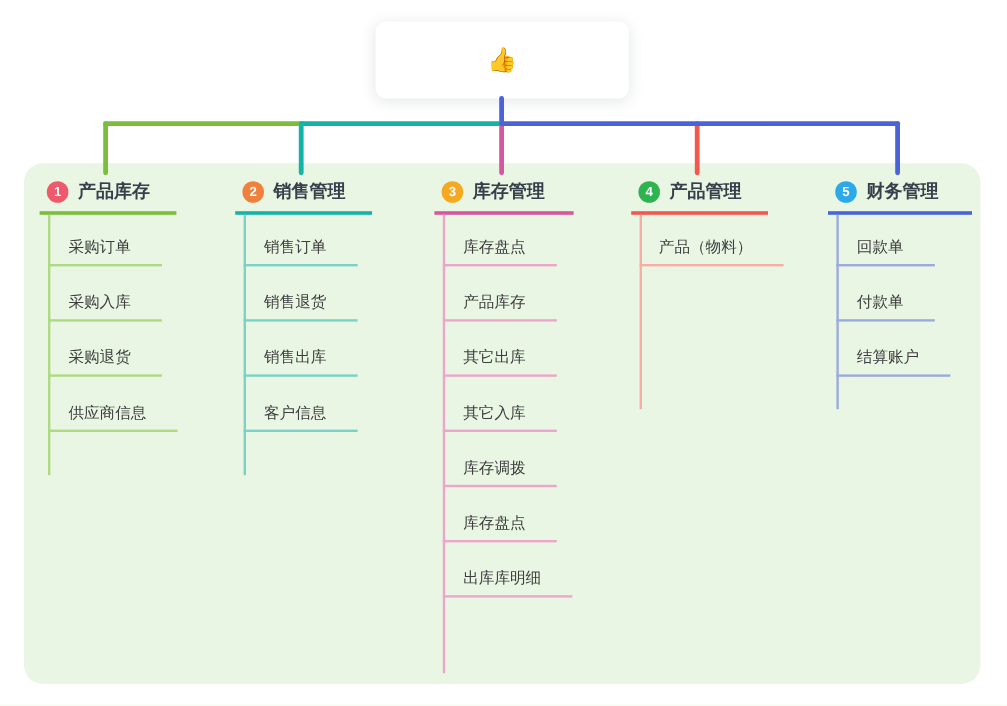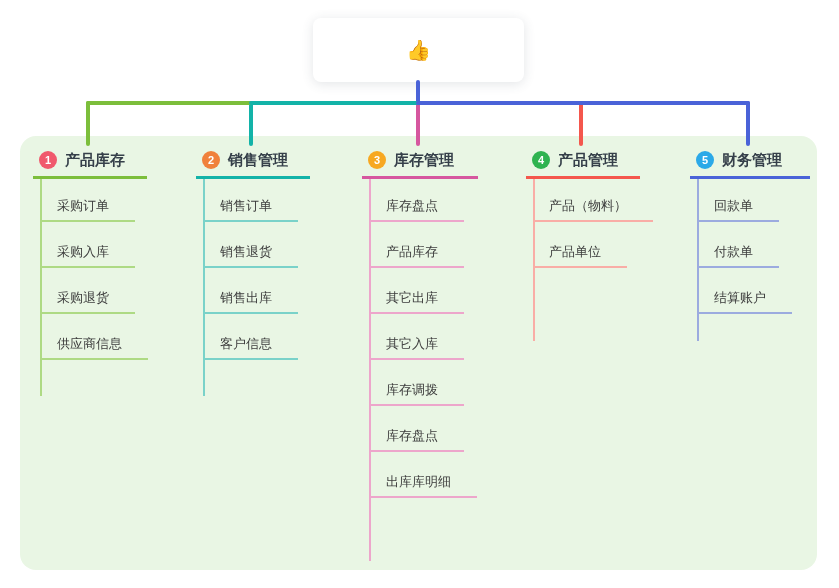--- a/index.html
+++ b/index.html
@@ -167,23 +167,20 @@
 <div class="column c4" style="left:526px;width:114px;">
   <div class="heading">
     <span class="badge">4</span>
     <span>产品管理</span>
   </div>
   <div class="spine" style="height:162px;"></div>
   <div class="children">
     <div class="row">
         <div class="child">产品（物料）</div>
       </div>
-    <div class="row">
-        <div class="child">产品单位</div>
-      </div>
   </div>
 </div>
 
 <div class="column c5" style="left:690px;width:120px;">
   <div class="heading">
     <span class="badge">5</span>
     <span>财务管理</span>
   </div>
   <div class="spine" style="height:162px;"></div>
   <div class="children">

